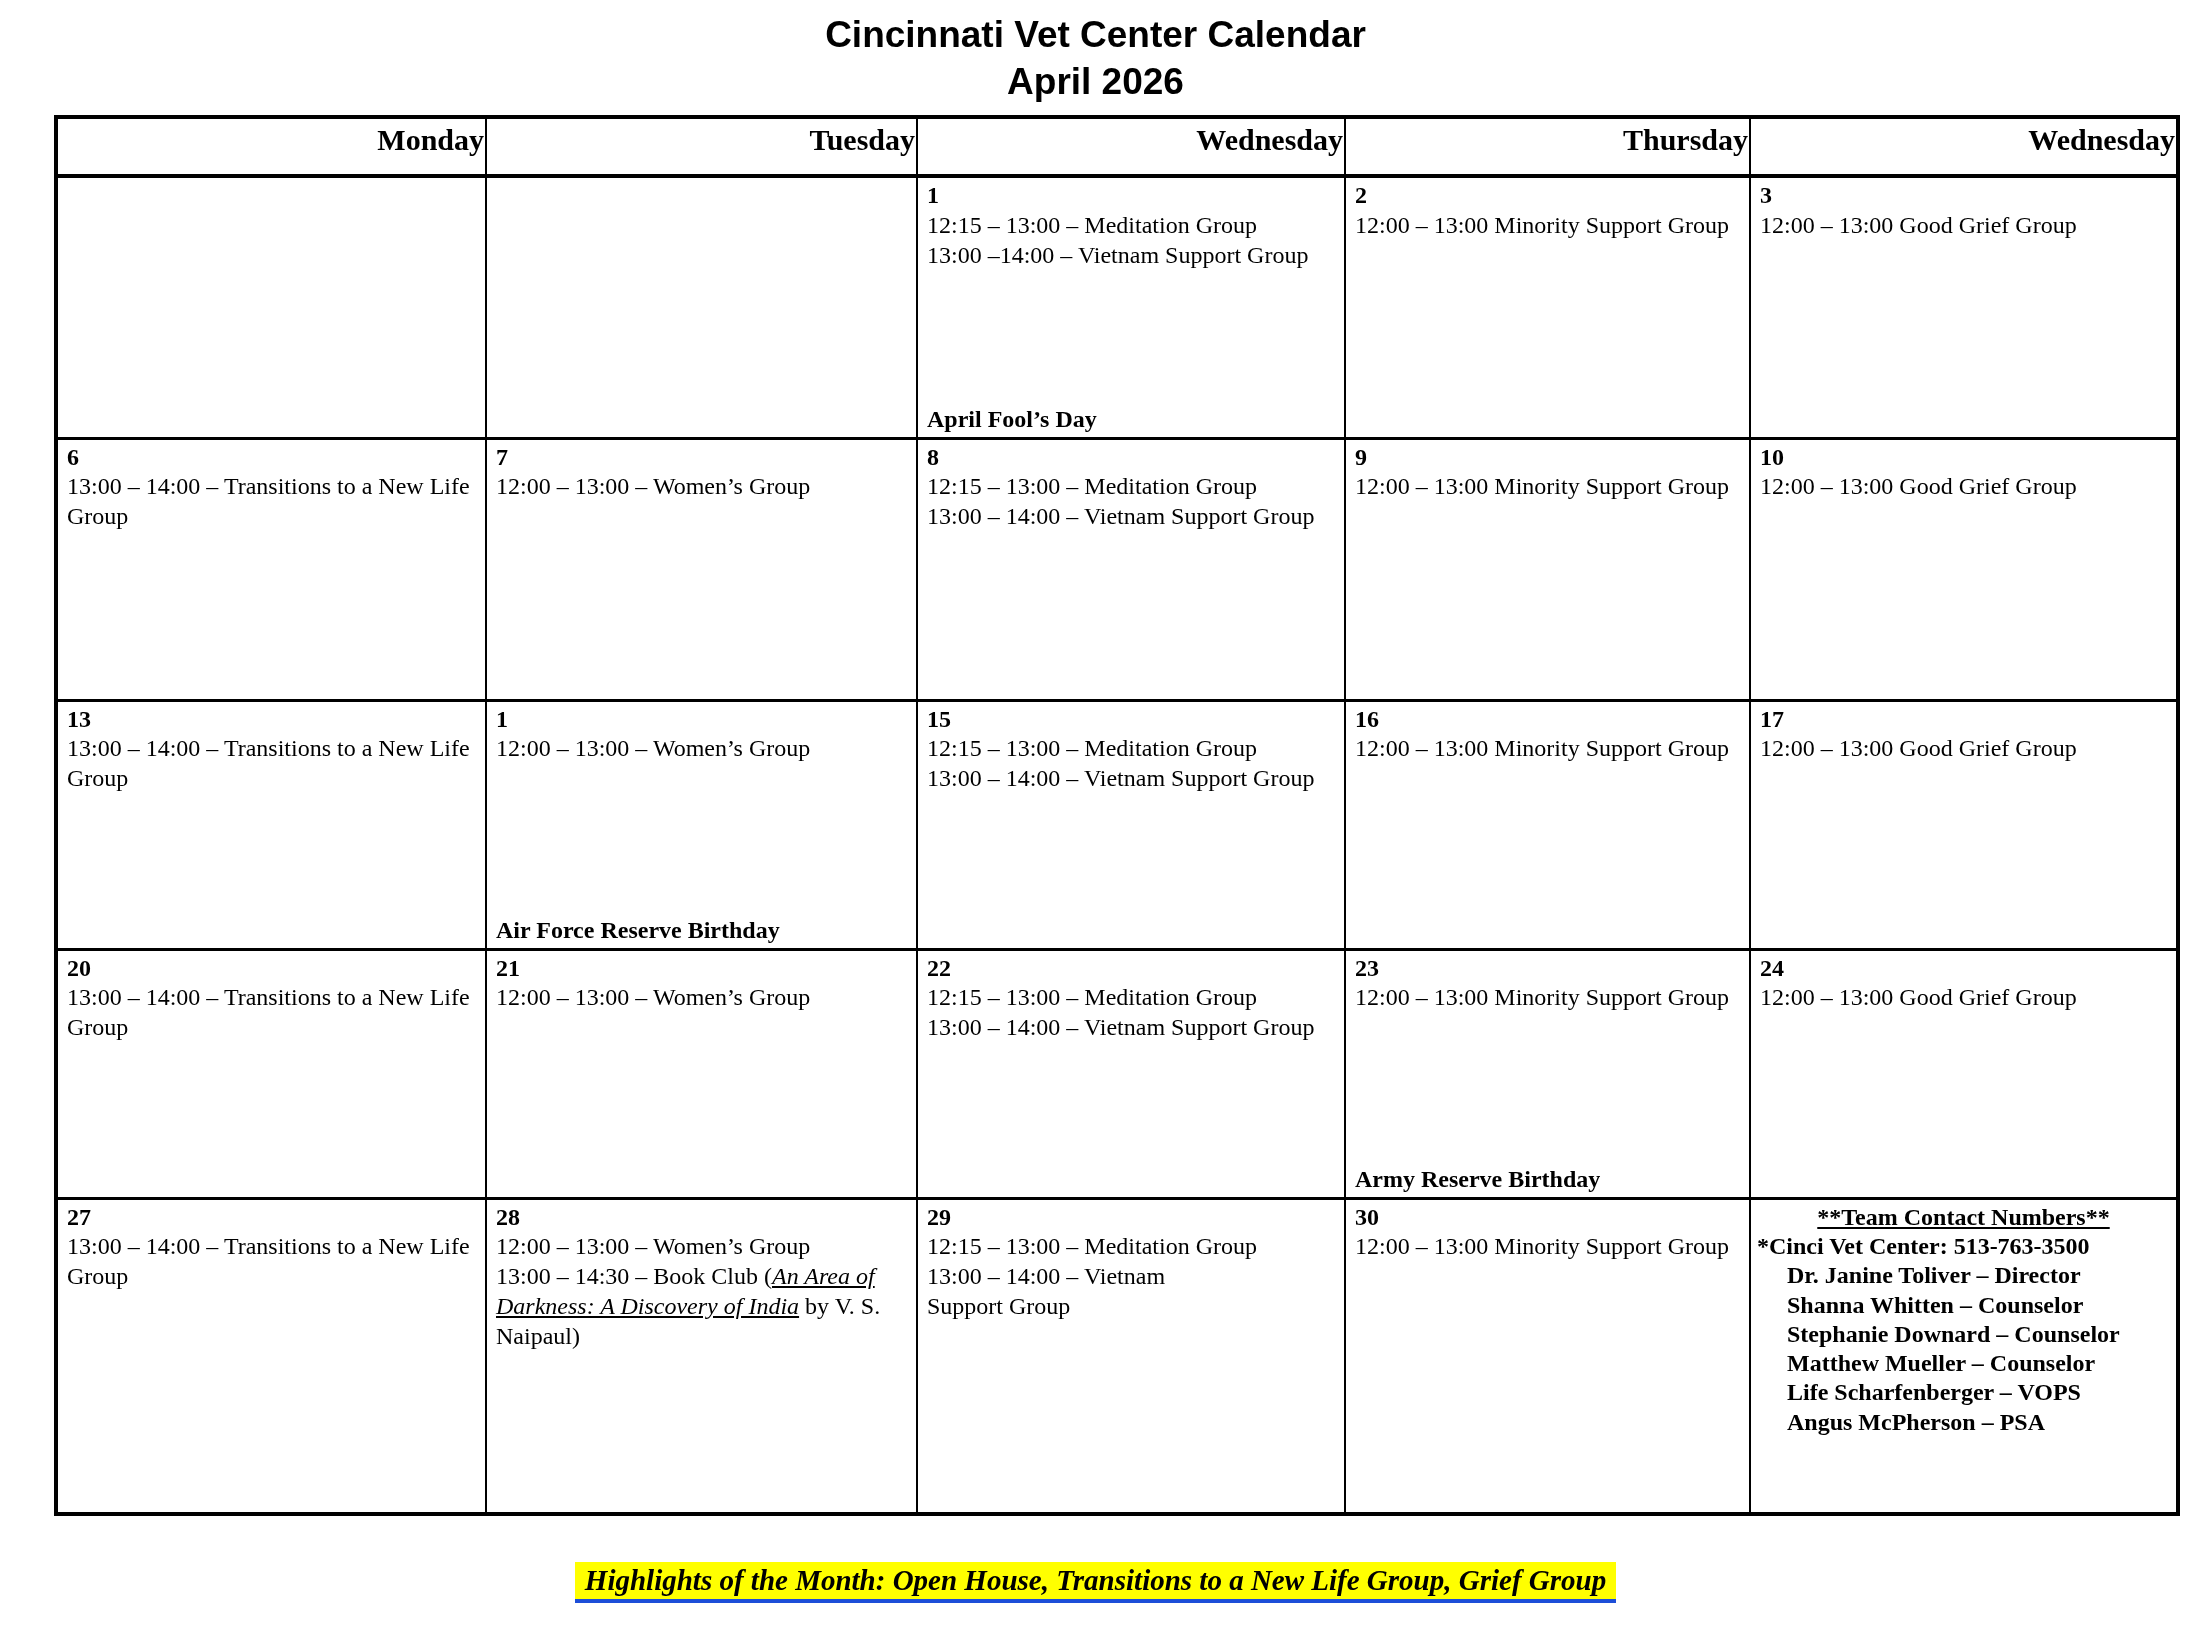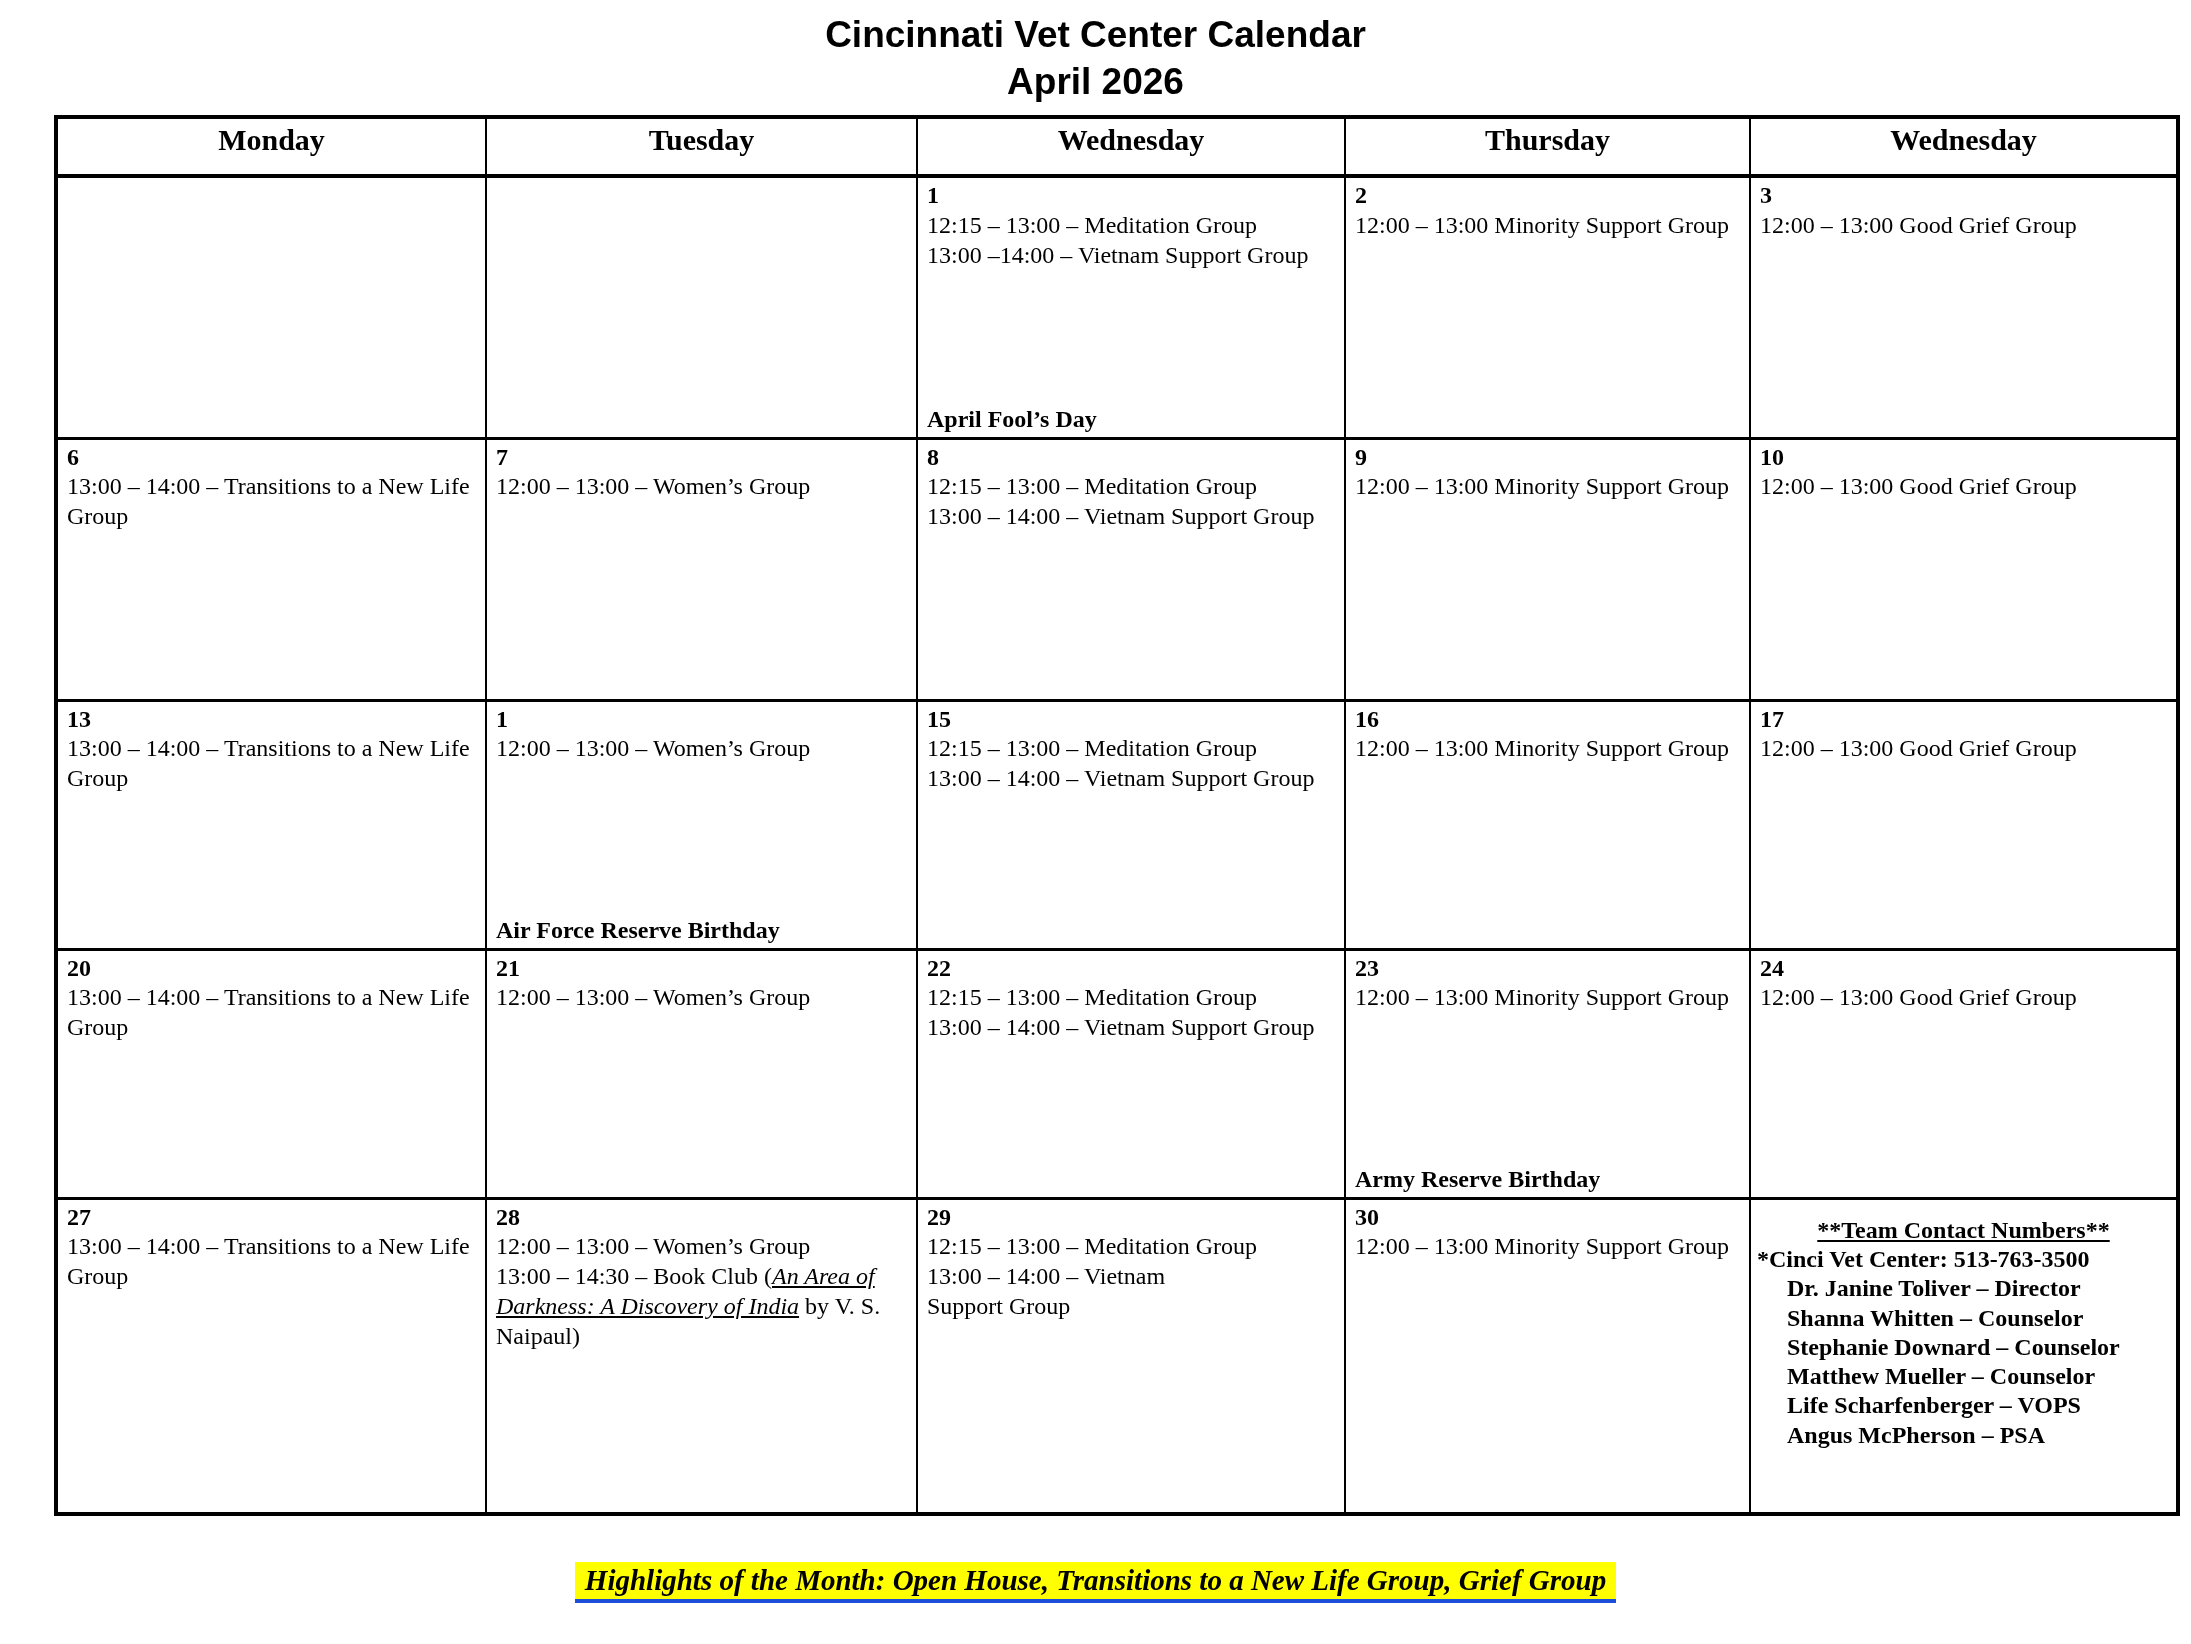--- a/index.html
+++ b/index.html
@@ -24,21 +24,21 @@
     table-layout:fixed;
     border:4px solid #000;
   }
   th.dayhead {
     border:2px solid #000;
     border-bottom:4px solid #000;
     font-family:"Liberation Serif", serif;
     font-weight:bold;
     font-size:30px;
     height:50px;
-    text-align:center;
+    text-align:right;
     vertical-align:top;
     padding-top:4px;
   }
   td.cell {
     border:2px solid #000;
     border-top-width:3px;
     vertical-align:top;
     padding:3px 9px 3px 9px;
     font-size:24px;
     line-height:1.24;
@@ -50,21 +50,21 @@
   .cell-footer {
     position:absolute;
     left:9px; right:4px; bottom:2px;
     font-weight:bold;
     white-space:nowrap;
   }
   .book-title { font-style:italic; text-decoration:underline;margin-top:28px; }
   td.contact-cell {
     font-weight:bold;
     font-size:24px;
-    padding:16px 6px;
+    padding:3px 6px;
     line-height:1.22;
   }
   .contact-header { text-align:center; text-decoration:underline; }
   .contact-phone { }
   .contact-staff { padding-left:30px; }
   .highlight-wrap {
     margin-top:46px;
     text-align:center;
   }
   .highlight-banner {

